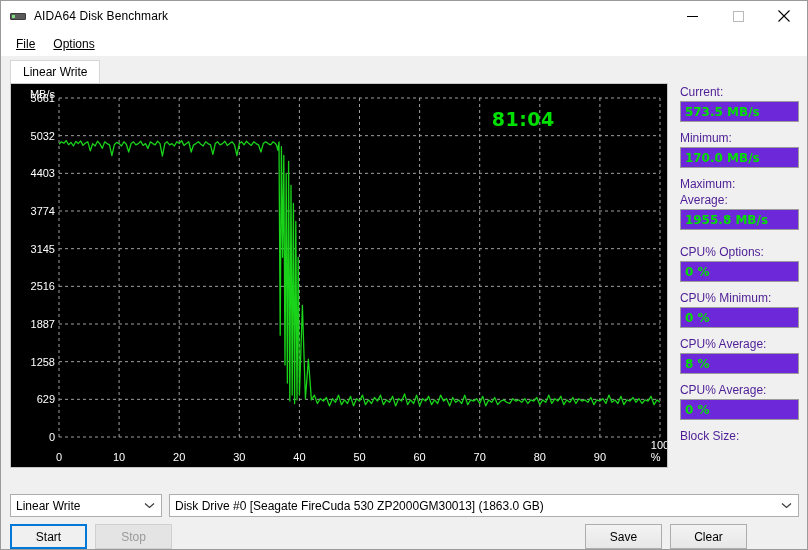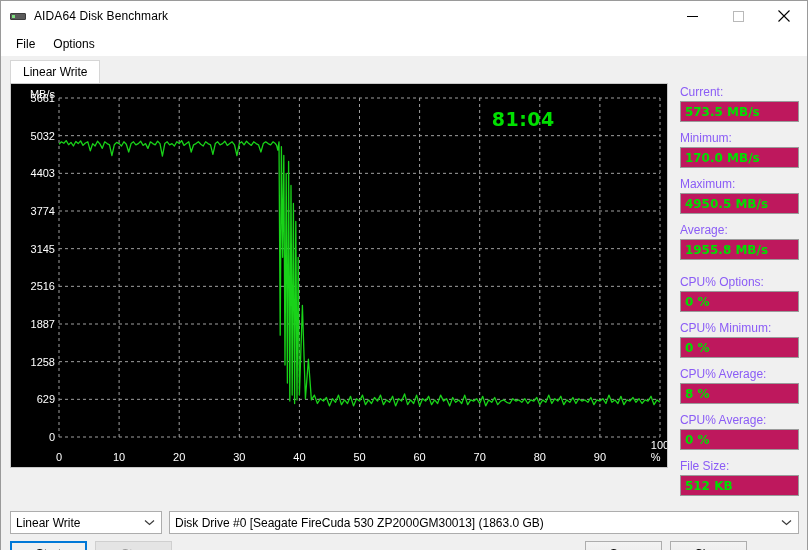--- a/index.html
+++ b/index.html
@@ -44,21 +44,21 @@
     width:46px; height:31px; display:flex; align-items:center; justify-content:center;
     background:transparent;
   }
   .win-btn svg { display:block; }
 
   
   .menubar {
     height: 24px; min-height:24px; display:flex; align-items:center;
     background:#ffffff; padding-left: 6px;
   }
-  .menu-item { padding: 3px 9px; font-size: 12px; color:#000; }
+  .menu-item { padding: 3px 9px; font-size: 12px; color:#000;text-decoration:underline; }
 
   
   .content {
     flex: 1; display:flex; flex-direction:column;
     background:#f0f0f0; padding: 0;
     position: relative;
   }
 
   
   .tabstrip {
@@ -113,25 +113,25 @@
     letter-spacing:.5px;
     margin-top:12px;
   }
 
   
   .stats {
     width: 120px; padding-top: 2px;
     display:flex; flex-direction:column;
   }
   .stat-label {
-    font-size: 12px; color:#8b5cf6; margin-bottom: 2px; white-space:nowrap;
+    font-size: 12px; color:#4c1d95; margin-bottom: 2px; white-space:nowrap;
   }
   .stat-value {
     height: 21px;
-    background:#be185d;
+    background:#6d28d9;
     border:1px solid #9a9a9a;
     color:#00e000;
     font-family:"DejaVu Sans", sans-serif;
     font-weight:bold;
     font-size:12px;
     display:flex; align-items:center;
     padding-left:4px;
     margin-bottom: 9px;
     letter-spacing:0px;
   }
@@ -245,33 +245,31 @@
           <div class="timer" id="chart-timer" style="left: 480.72px; top: 12px;">81:04</div>
         </div>
       </div>
 
       <div class="stats" id="stats-panel">
           <div class="stat-label">Current:</div>
           <div class="stat-value">573.5 MB/s</div>
           <div class="stat-label">Minimum:</div>
           <div class="stat-value">170.0 MB/s</div>
           <div class="stat-label">Maximum:</div>
-          <div class="stat-value">4950.5 MB/s</div>
           <div class="stat-label">Average:</div>
           <div class="stat-value" style="margin-bottom: 15px;">1955.8 MB/s</div>
           <div class="stat-label">CPU% Options:</div>
           <div class="stat-value">0 %</div>
           <div class="stat-label">CPU% Minimum:</div>
           <div class="stat-value">0 %</div>
           <div class="stat-label">CPU% Average:</div>
           <div class="stat-value">8 %</div>
           <div class="stat-label">CPU% Average:</div>
           <div class="stat-value">0 %</div>
-          <div class="stat-label">File Size:</div>
-          <div class="stat-value">512 KB</div>
+          <div class="stat-label">Block Size:</div>
         </div>
 
     </div>
 
     <div class="controls">
       <div class="row1">
         <div class="combo" id="mode-combo">
           <span>Linear Write</span>
           <span class="chev">
             <svg width="11" height="7" viewBox="0 0 11 7">

